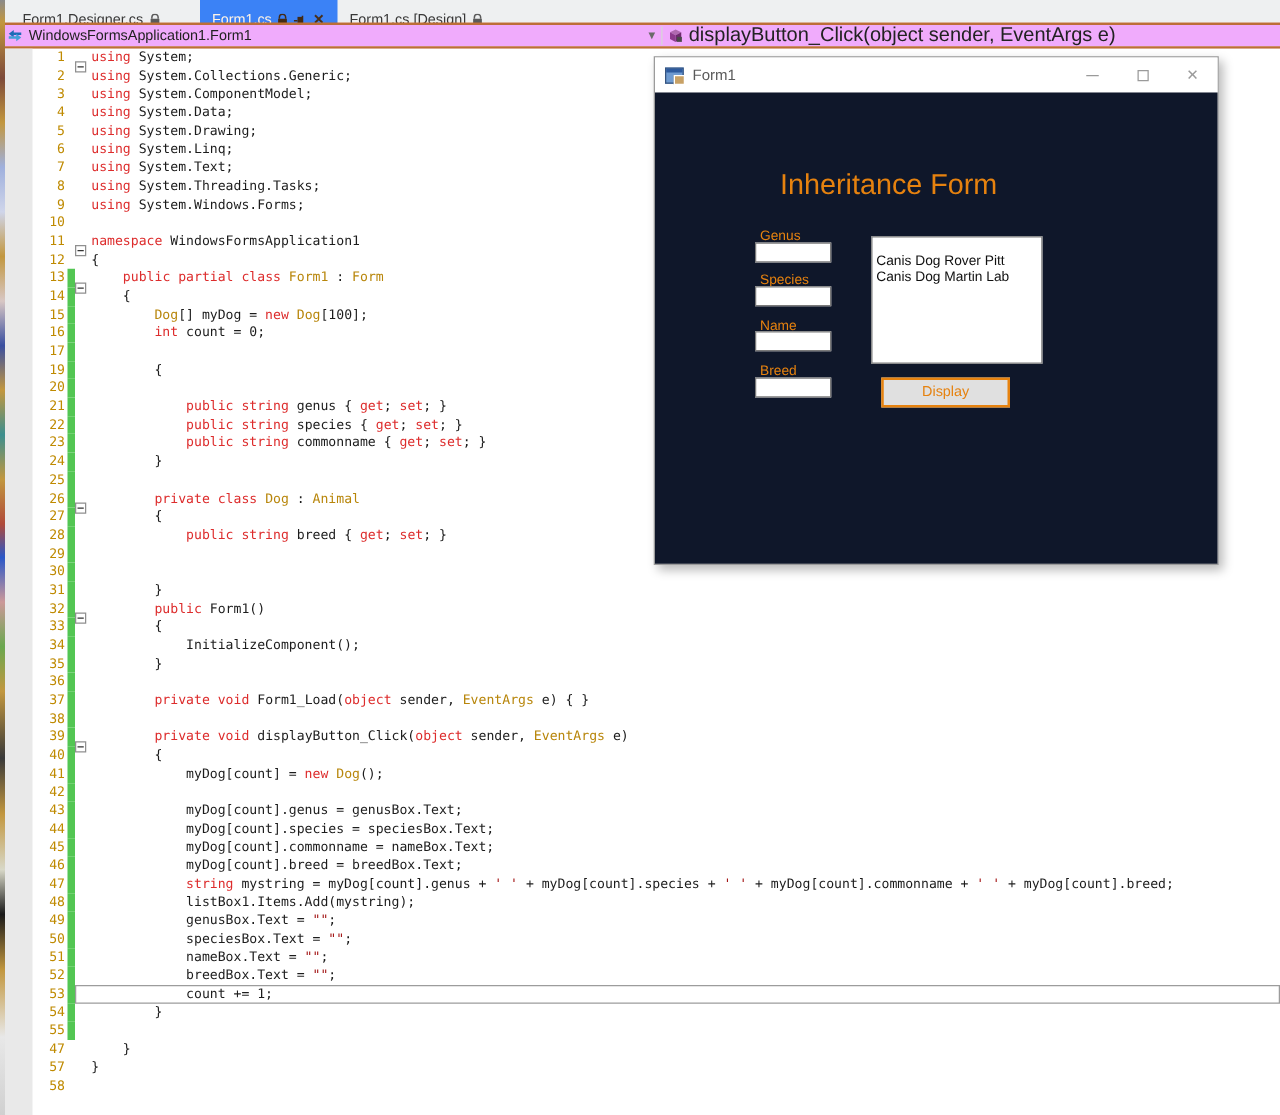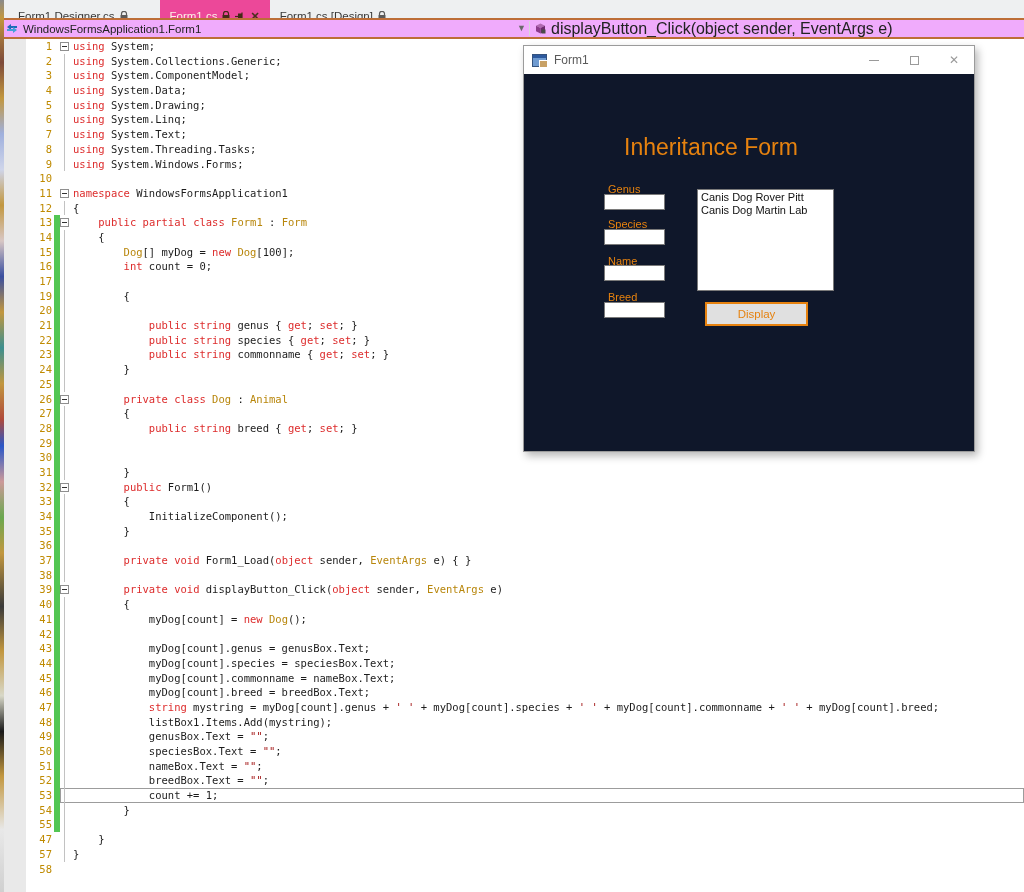--- a/index.html
+++ b/index.html
@@ -14,21 +14,21 @@
       #c2973f 23%, #d8c7c4 27%, #3a4fa0 31%, #c2973f 35%, #3c8f8f 39%, #c2973f 43%,
       #b04a3a 47%, #2a57c8 50%, #cc9999 54%, #6aa84f 58%, #c2973f 62%, #3a3a3a 68%,
       #c2973f 73%, #d8d8c8 78%, #1a1a1a 82%, #c2973f 87%, #e8e8e8 93%, #d0d0d0 100%); }
 
   
   .tabbar { position:absolute; left:0; top:0; width:1024px; height:18px;
             background:#eef0f1; display:flex; align-items:stretch; padding-left:8px; }
   .tab { display:flex; align-items:center; gap:5px; padding:16px 10px; font-size:11.5px;
          color:#383838; white-space:nowrap; cursor:default; }
   .tab.first { margin-right:22px; }
-  .tab.active { background:#ec4899; color:#fdf3e6; }
+  .tab.active { background:#3b82f6; color:#fdf3e6; }
   .tab .ticon { display:inline-flex; align-items:center; }
   .tab.active .ticon svg { stroke:#432b16; fill:#432b16; }
   .tab .ticon svg { stroke:#5a5a5a; fill:#5a5a5a; }
   .tab .xglyph { font-size:11px; font-weight:bold; color:#49301b; line-height:1; }
   .sep-top { position:absolute; left:0; top:18px; width:1024px; height:2px; background:#bd6e38; }
   .sep-bot { position:absolute; left:0; top:37px; width:1024px; height:2px; background:#bd6e38; }
 
   
   .navbar { position:absolute; left:0; top:20px; width:1024px; height:17px; background:#f0abfc; }
   .nav-left { position:absolute; left:6px; top:0; height:17px; display:flex; align-items:center;
@@ -40,21 +40,21 @@
 
   
   .editor { position:absolute; left:0; top:39px; width:1024px; height:853px; background:#fff;
             font-family:"DejaVu Sans Mono","Liberation Mono",monospace; font-size:10.5px; }
   .indmargin { position:absolute; left:4px; top:0; width:22px; height:100%; background:#e9e9e9; }
   .rows { position:absolute; left:0; top:0; width:100%; }
   .row { display:flex; height:14.69px; line-height:14.69px; padding-left:26px; }
   .ln { width:26px; flex:none; text-align:right; color:#bf8a00; }
   .chg { width:6px; flex:none; margin-left:2px; }
   .chg.on { background:#53c653; }
-  .linebox { flex:1; display:flex; position:relative; }
+  .linebox { flex:1; display:flex; position:relative;align-items:center; }
   .row.current .linebox { outline:1px solid #9c9c9c; outline-offset:-1px; }
   .fold { width:13px; flex:none; position:relative; }
   .fold.line::before { content:""; position:absolute; left:4px; top:0; bottom:0;
                        border-left:1px solid #c2c2c2; }
   .fbox { position:absolute; left:0; top:3px; width:9px; height:9px; background:#fff;
           border:1px solid #8f8f8f; }
   .fbox::after { content:""; position:absolute; left:1px; right:1px; top:3px;
                  border-top:1px solid #333; }
   pre.code { margin:0; font:inherit; white-space:pre; }
   .tok-k { color:#dd2c2c; }
@@ -78,21 +78,21 @@
   .wbtn { width:40px; height:28px; display:flex; align-items:center; justify-content:center;
           color:#9a9a9a; flex:none; font-size:12px; }
   .wbtn .minline { width:10px; border-top:1px solid #9a9a9a; display:block; }
   .wbtn .maxsq { width:9px; height:9px; border:1px solid #9a9a9a; display:block; }
   .formbody { position:absolute; left:0; top:28px; right:0; bottom:0; background:#0f172a; }
   .heading { position:absolute; left:100px; top:60px; font-size:23px; color:#e6820f; }
   .flabel { position:absolute; font-size:11px; color:#e6820f; }
   .finput { position:absolute; width:61px; height:16px; border:1px solid #7a7a7a;
             background:#fff; font-size:11px; padding:0 2px; }
   .listbox { position:absolute; left:173px; top:115px; width:137px; height:102px;
-             background:#fff; border:1px solid #7a7a7a; padding:1px 3px;
+             background:#fff; border:1px solid #7a7a7a; padding:13px 3px;
              font-size:11px; color:#111; line-height:13px; overflow:hidden; }
   .displaybtn { position:absolute; left:181px; top:228px; width:103px; height:24px;
                 background:#e0e0e0; border:2px solid #e6820f; color:#e6820f;
                 font-size:11.5px; font-family:"Liberation Sans",sans-serif; }
 </style>
 </head>
 <body>
 
 <div class="screen">
 

